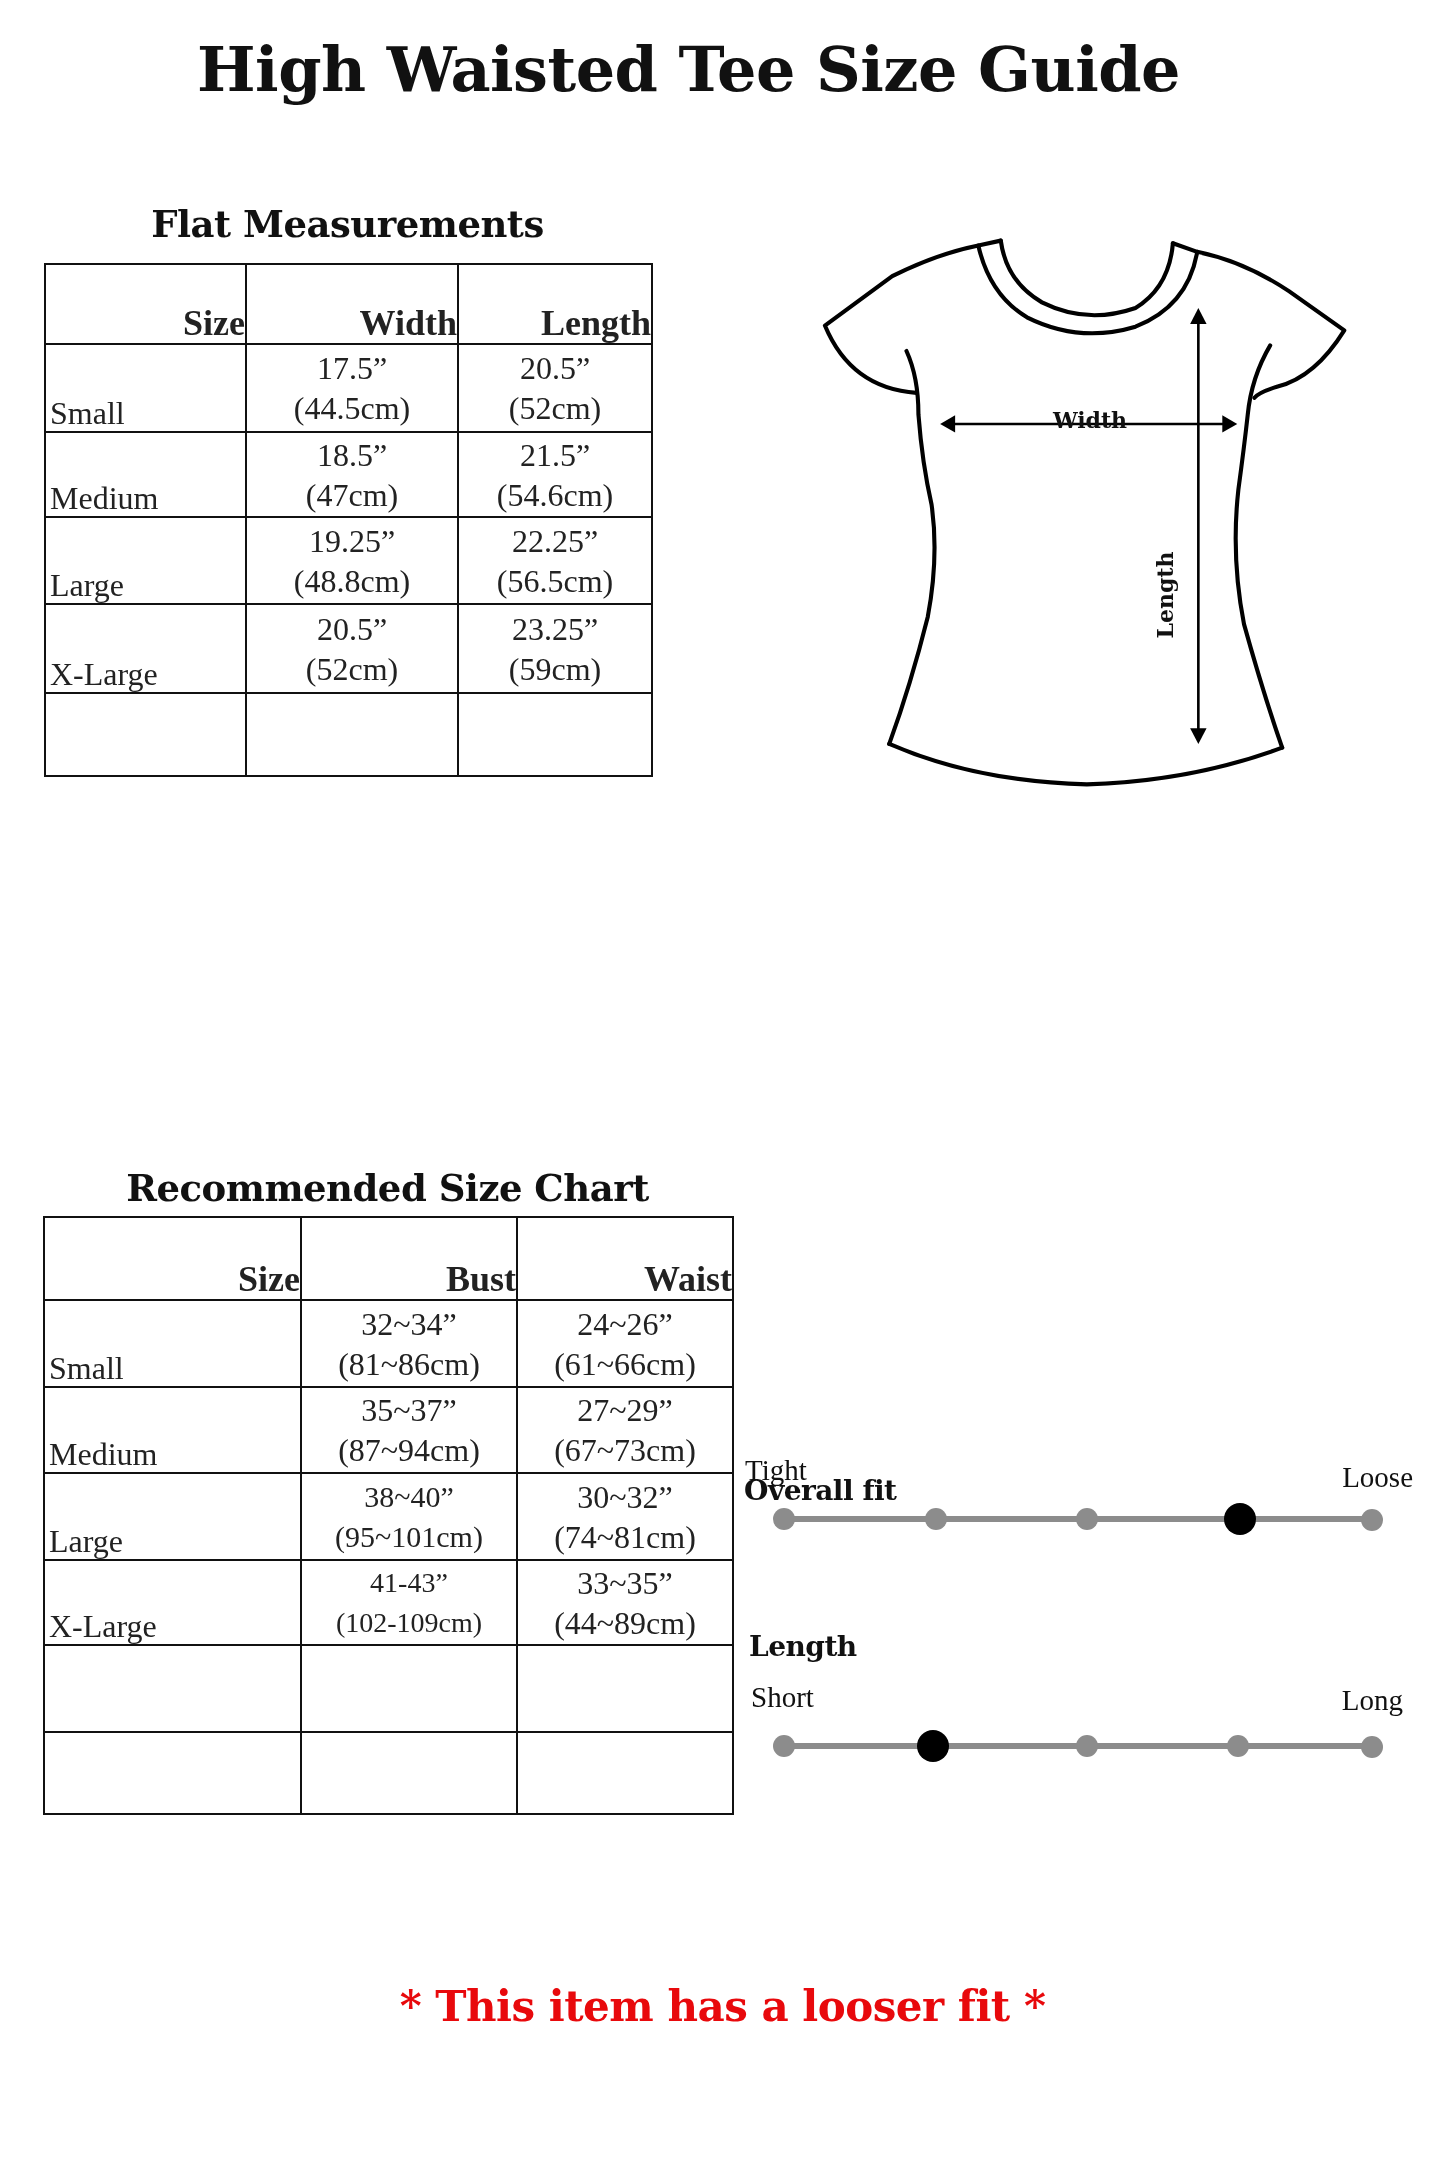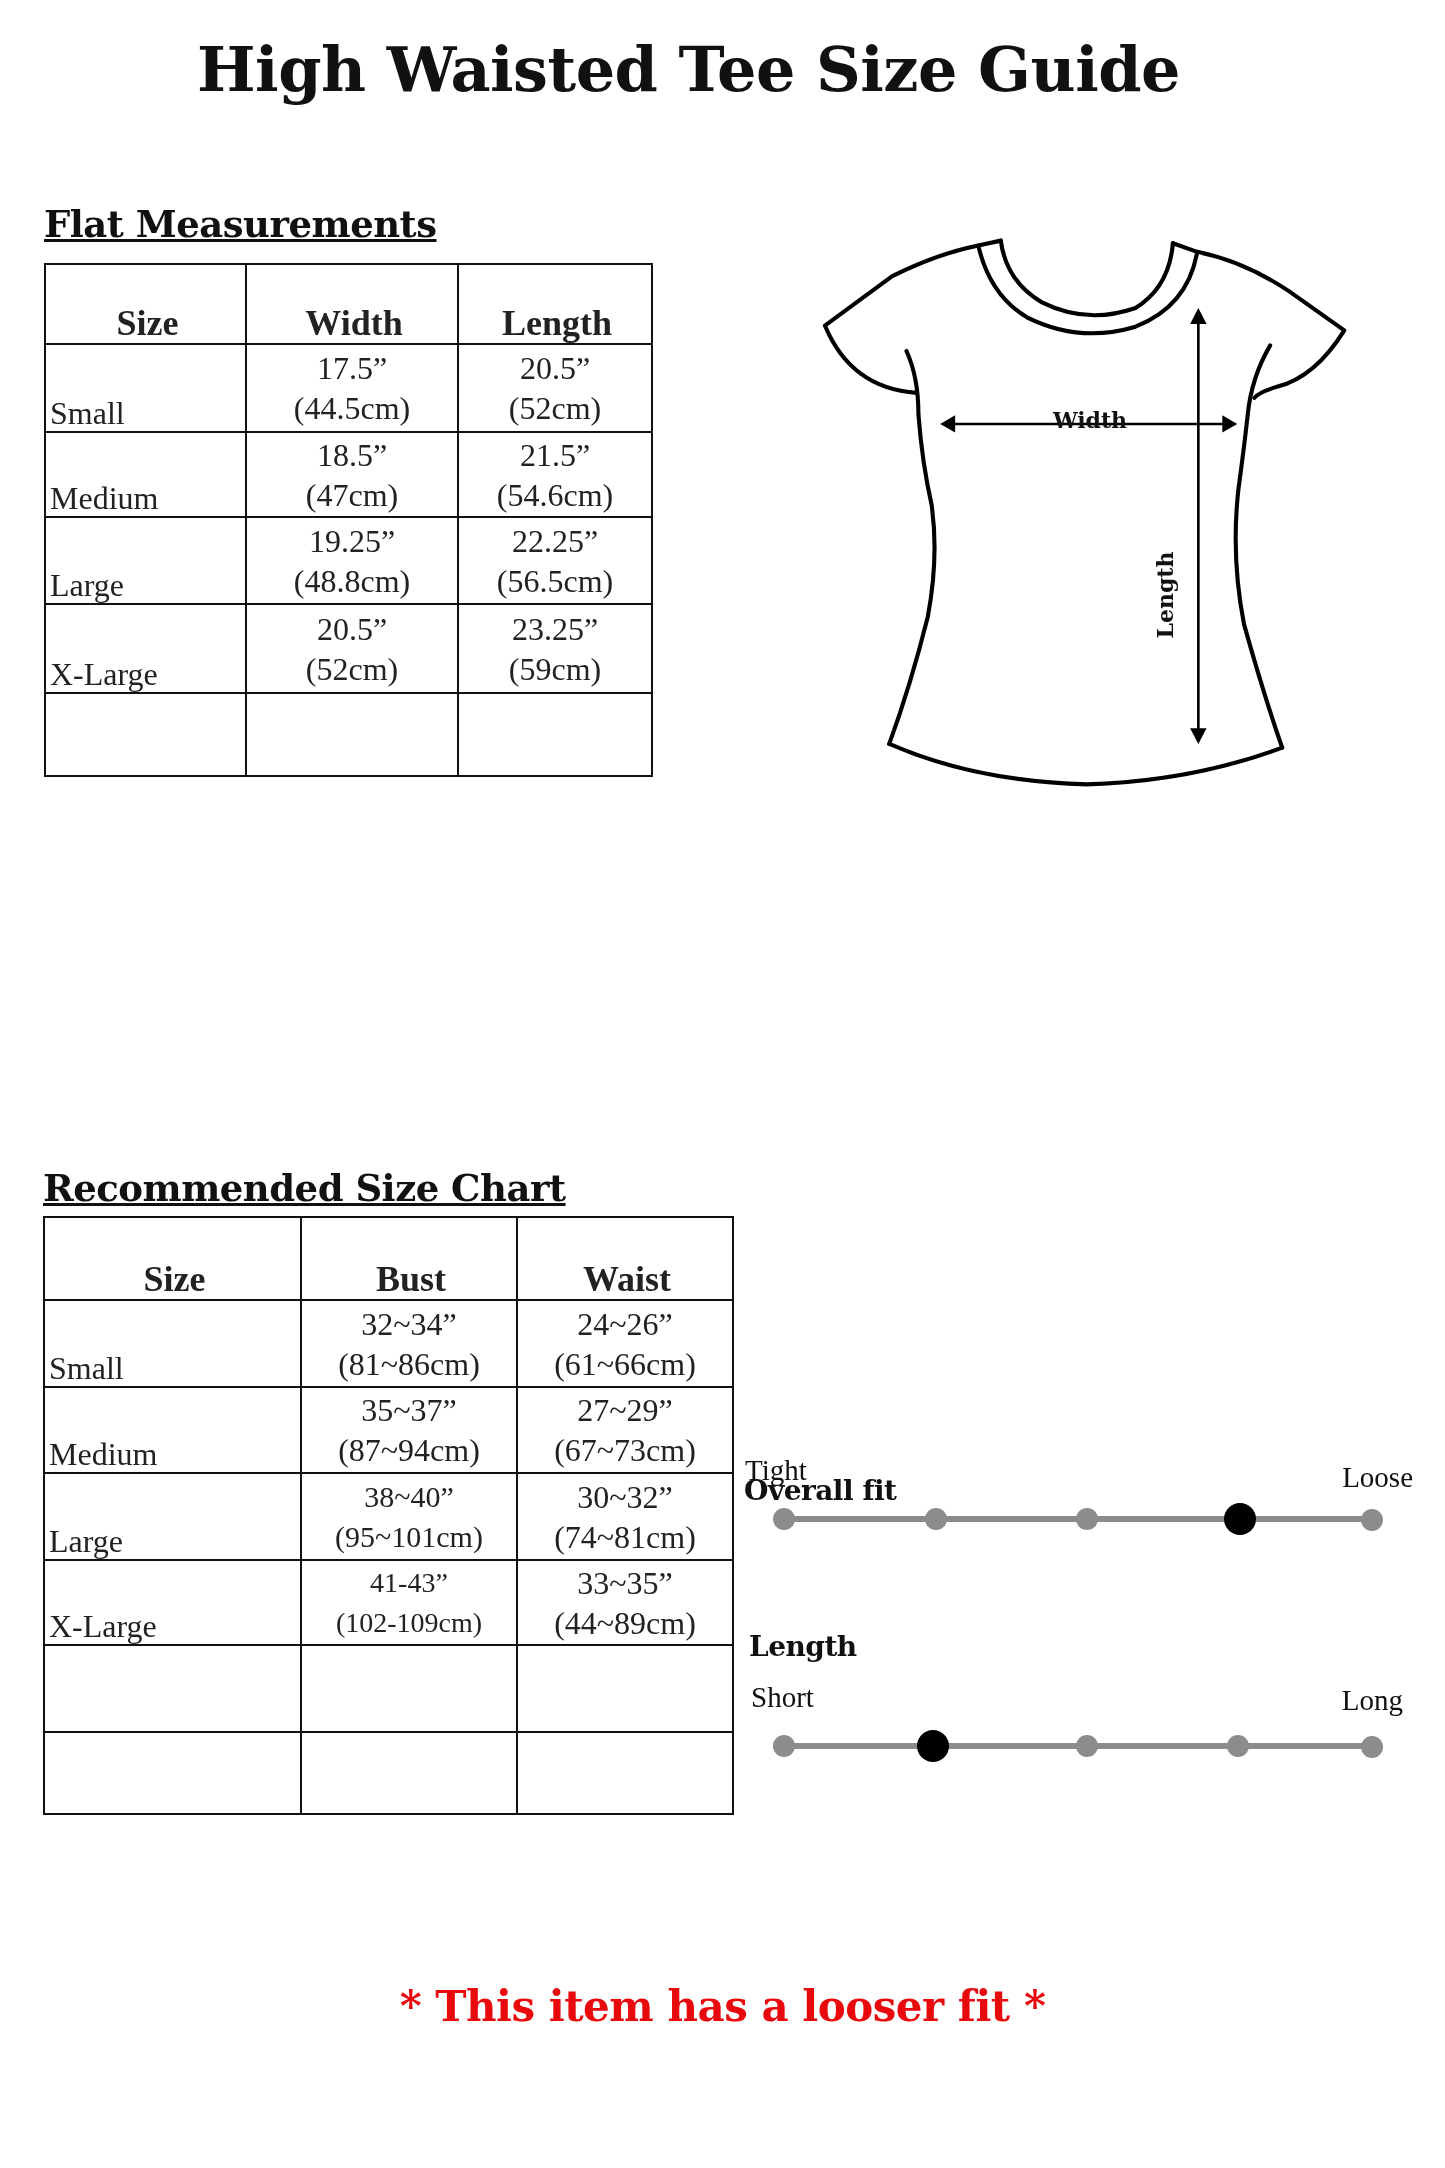--- a/index.html
+++ b/index.html
@@ -1,24 +1,24 @@
 <!DOCTYPE html>
 <html><head>
 <meta charset="utf-8">
 <style>
   html, body { margin:0; padding:0; background:#ffffff; }
   #page { position:relative; width:1445px; height:2168px; background:#ffffff; overflow:hidden; color:#111; }
   .serif { font-family: "DejaVu Serif", "Liberation Serif", serif; }
   .heavy { font-family: "DejaVu Serif", serif; font-weight:bold; letter-spacing:-0.5px; }
   .abs { position:absolute; }
   #title { left:0; width:1377px; top:30px; text-align:center; font-size:62px; line-height:80px; }
-  .section-title { font-size:37px; line-height:44px; text-align:left;text-decoration:underline; }
+  .section-title { font-size:37px; line-height:44px; text-align:center; }
   table.grid { position:absolute; border-collapse:collapse; table-layout:fixed; }
   table.grid td { border:2px solid #111; padding:0; vertical-align:bottom; font-family:"Liberation Serif", serif; color:#222; }
-  .hdr { font-family:"DejaVu Serif", serif; font-weight:bold; font-size:36px; line-height:40px; text-align:center; padding-left:4px !important; padding-bottom:0 !important; }
+  .hdr { font-family:"DejaVu Serif", serif; font-weight:bold; font-size:36px; line-height:40px; text-align:right; padding-left:4px !important; padding-bottom:0 !important; }
   .size-lbl { font-size:32px; text-align:left; padding-left:4px !important; line-height:36px; }
   .val { text-align:center; font-size:32px; line-height:40px; vertical-align:middle !important; }
   .val span { display:block; }
   .scale-title { font-size:28px; line-height:34px; }
   .scale-end { font-family:"Liberation Serif", serif; font-size:29px; line-height:34px; color:#111; }
   #note { left:0; width:1445px; top:1980px; text-align:center; color:#e8090c; font-size:42px; line-height:54px; }
 </style>
 </head>
 <body>
 

